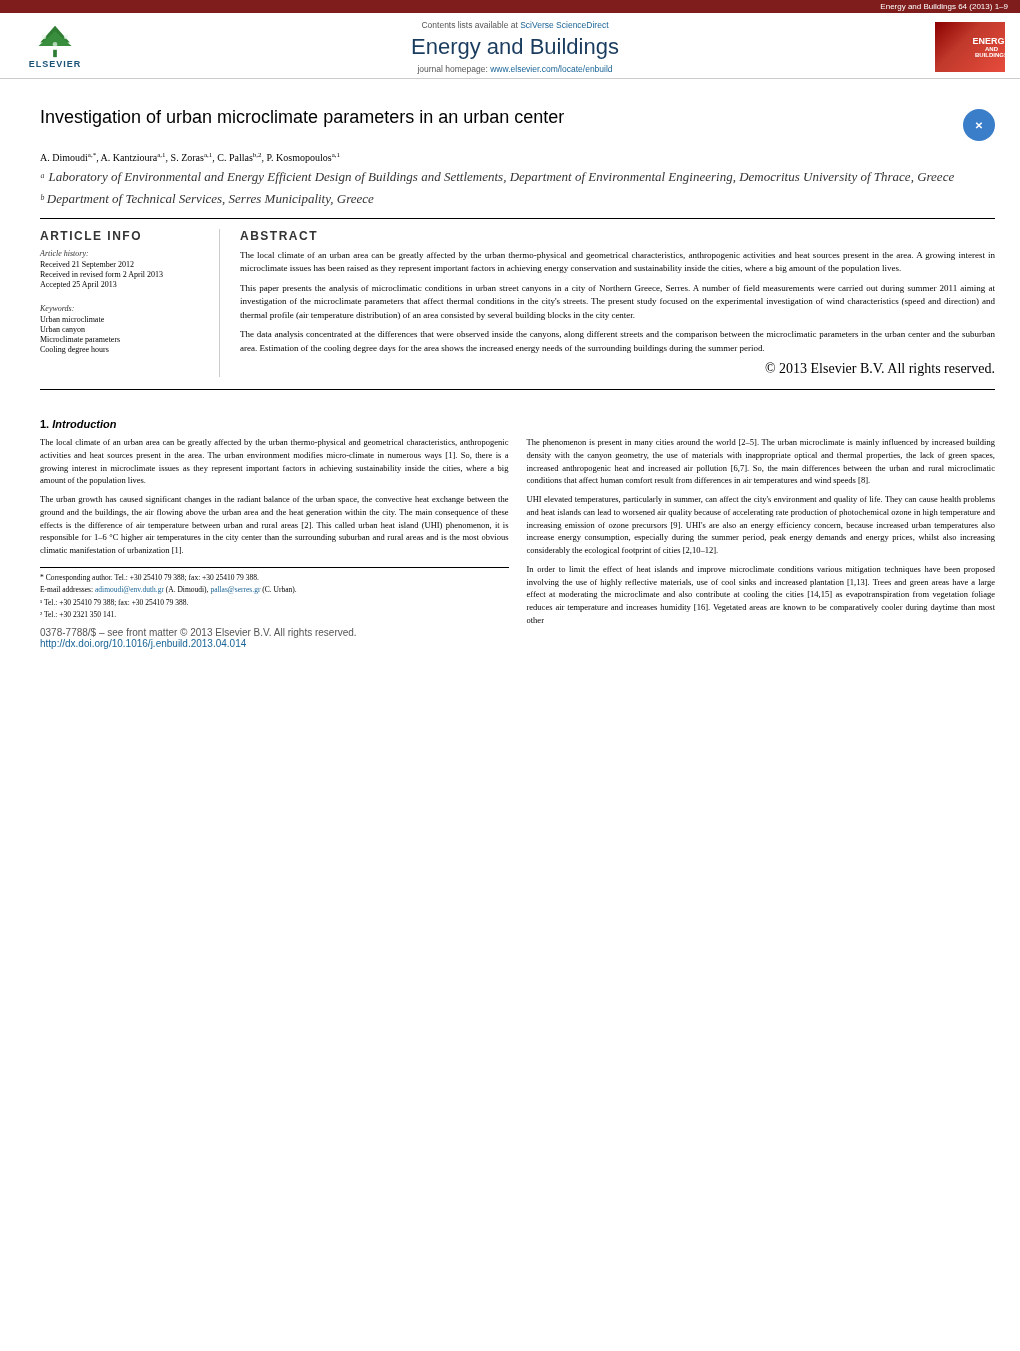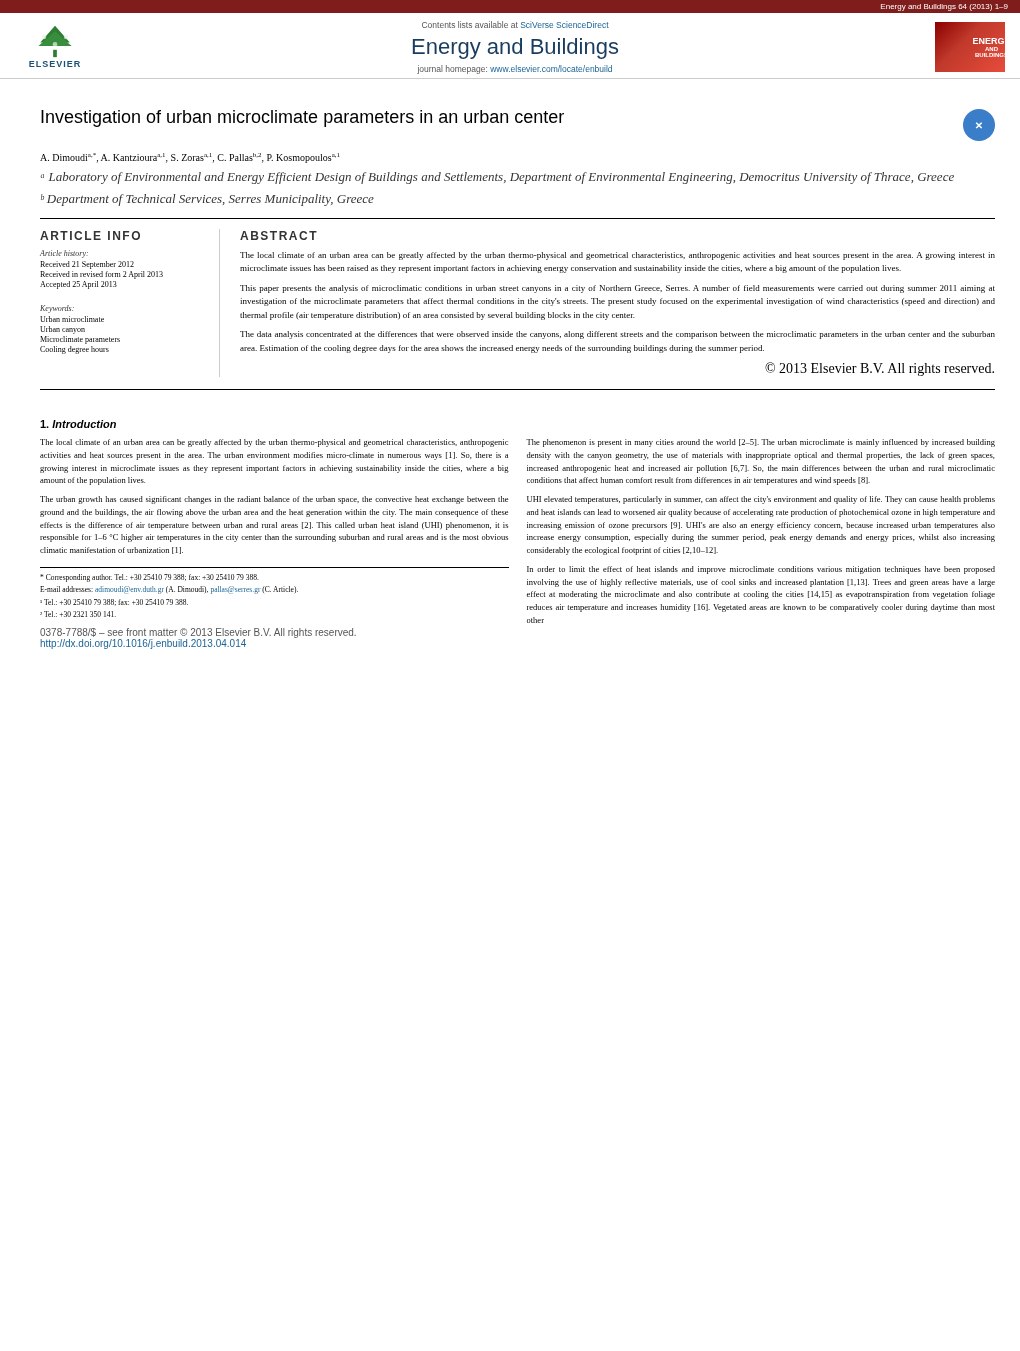--- a/index.html
+++ b/index.html
@@ -391,21 +391,21 @@
         <div class="body-text">
           <p>The local climate of an urban area can be greatly affected by the urban thermo-physical and geometrical characteristics, anthropogenic activities and heat sources present in the area. The urban environment modifies micro-climate in numerous ways [1]. So, there is a growing interest in microclimate issues as they represent important factors in achieving sustainability inside the cities, where a big amount of the population lives.</p>
           <p>The urban growth has caused significant changes in the radiant balance of the urban space, the convective heat exchange between the ground and the buildings, the air flowing above the urban area and the heat generation within the city. The main consequence of these effects is the difference of air temperature between urban and rural areas [2]. This called urban heat island (UHI) phenomenon, it is responsible for 1–6 °C higher air temperatures in the city center than the surrounding suburban and rural areas and is the most obvious climatic manifestation of urbanization [1].</p>
         </div>
 
         <div class="footnotes">
           <div class="footnote-item">
             <span>* Corresponding author. Tel.: +30 25410 79 388; fax: +30 25410 79 388.</span>
           </div>
           <div class="footnote-item">
-            <span>E-mail addresses: </span><span class="footnote-link">adimoudi@env.duth.gr</span> <span>(A. Dimoudi),</span> <span class="footnote-link">pallas@serres.gr</span> <span>(C. Article).</span>
+            <span>E-mail addresses: </span><span class="footnote-link">adimoudi@env.duth.gr</span> <span>(A. Dimoudi),</span> <span class="footnote-link">pallas@serres.gr</span> <span>(C. Urban).</span>
           </div>
           <div class="footnote-item">¹ Tel.: +30 25410 79 388; fax: +30 25410 79 388.</div>
           <div class="footnote-item">² Tel.: +30 2321 350 141.</div>
         </div>
 
         <div class="page-footer" style="margin-top:6px;">
           <div>0378-7788/$ – see front matter © 2013 Elsevier B.V. All rights reserved.</div>
           <div>
             <a class="footnote-link">http://dx.doi.org/10.1016/j.enbuild.2013.04.014</a>
           </div>

